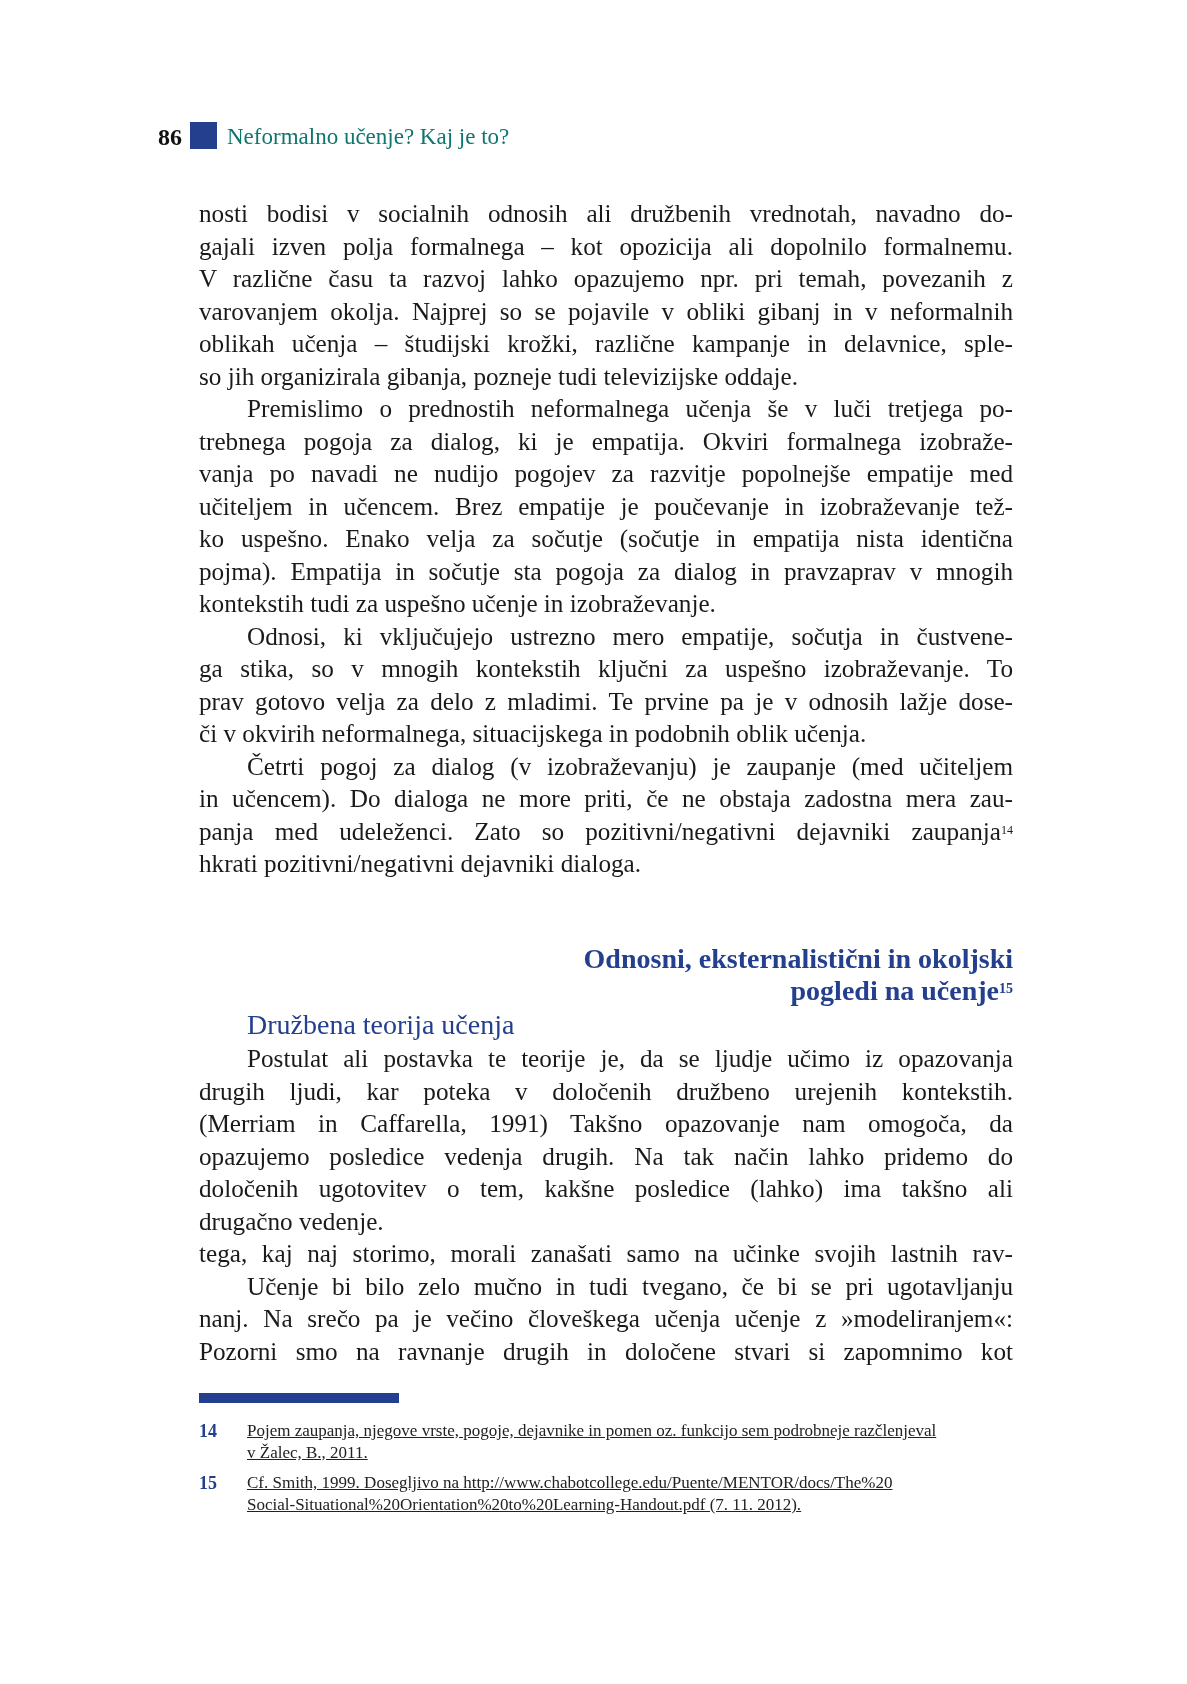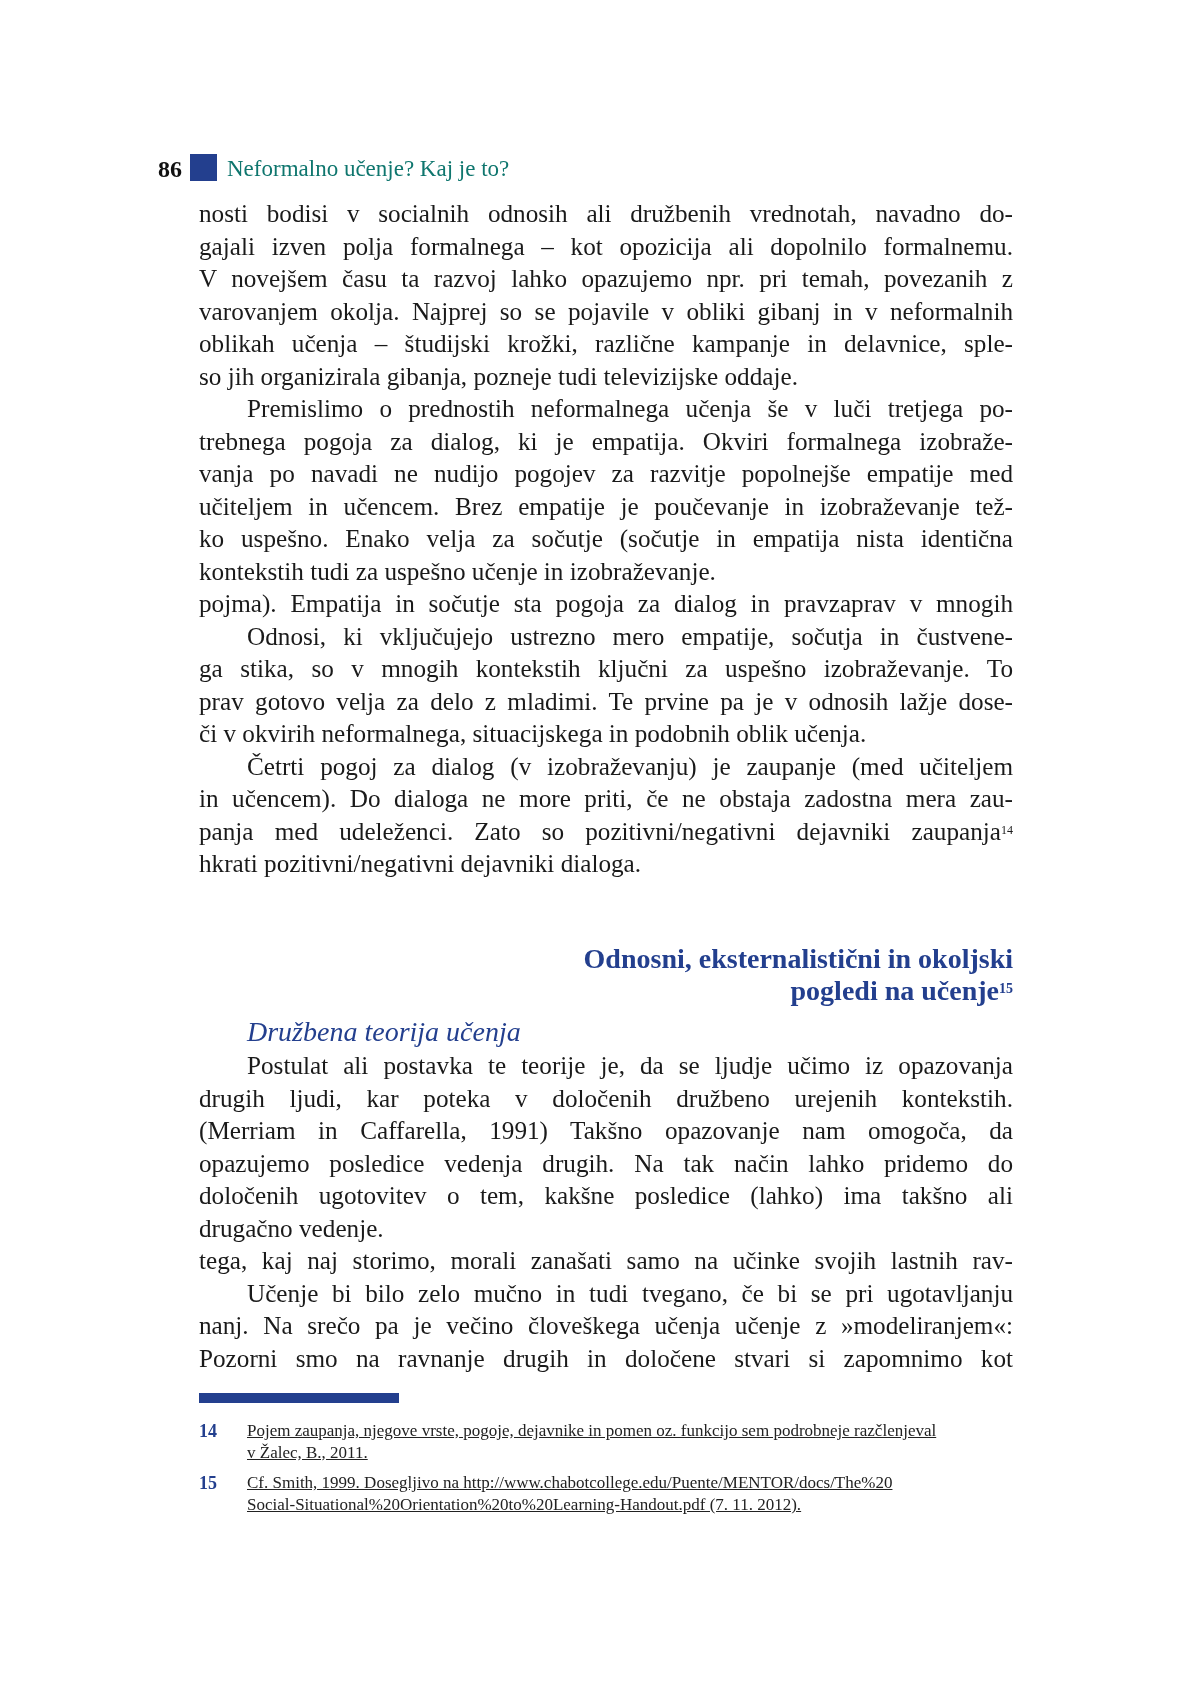--- a/index.html
+++ b/index.html
@@ -4,21 +4,21 @@
 <style>
   html, body { margin: 0; padding: 0; background: #ffffff; }
   body {
     width: 1187px; height: 1684px; position: relative; overflow: hidden;
     font-family: "Liberation Serif", "DejaVu Serif", serif;
     color: #1a1a1a;
   }
   .header {
     position: absolute; left: 158px; top: 122px;
     display: flex; align-items: center;
-    font-size: 23px; line-height: 30px; margin-top: 32px;
+    font-size: 23px; line-height: 30px;
   }
   .page-num { font-weight: bold; font-size: 24px; color: #111; }
   .blue-square {
     display: inline-block; width: 27px; height: 27px; background: #233f8e;
     margin: 0 10px 0 8px; position: relative; top: -2px;
   }
   .running-title { color: #0f766e; }
 
   .body-text {
     position: absolute; left: 199px; width: 814px;
@@ -30,23 +30,22 @@
   .indent { padding-left: 48px; }
 
   #block1 { top: 198px; }
   #block2 { top: 943px; }
   .heading {
     color: #233f8e; font-weight: bold; font-size: 28px; line-height: 32px;
     padding-left: 48px; text-align: right;
   }
   .heading sup { font-size: 14px; vertical-align: top; position: relative; top: -2px; }
   .subheading {
-    color: #233f8e; font-style: italic; font-size: 28px; line-height: 36px;
+    color: #233f8e; font-size: 28px; line-height: 36px;
     padding-left: 48px;
-    margin-top: 7px;
   }
   sup.fnref { font-size: 12px; vertical-align: top; position: relative; top: -2px; }
 
   .fn-rule {
     position: absolute; left: 199px; top: 1393px; width: 200px; height: 10px;
     background: #233f8e;
   }
   .footnotes {
     position: absolute; left: 199px; top: 1420px; width: 830px;
     font-size: 17px; line-height: 22px;
@@ -61,33 +60,33 @@
 <div class="header">
   <span class="page-num">86</span>
   <span class="blue-square"></span>
   <span class="running-title">Neformalno učenje? Kaj je to?</span>
 </div>
 
 <div class="body-text" id="block1">
     <div>
       <span class="line">nosti bodisi v socialnih odnosih ali družbenih vrednotah, navadno do-</span>
       <span class="line">gajali izven polja formalnega – kot opozicija ali dopolnilo formalnemu.</span>
-      <span class="line">V novejšem času ta razvoj lahko opazujemo npr. pri temah, povezanih z</span>
+      <span class="line">V različne času ta razvoj lahko opazujemo npr. pri temah, povezanih z</span>
       <span class="line">varovanjem okolja. Najprej so se pojavile v obliki gibanj in v neformalnih</span>
       <span class="line">oblikah učenja – študijski krožki, različne kampanje in delavnice, sple-</span>
       <span class="line last">so jih organizirala gibanja, pozneje tudi televizijske oddaje.</span>
     </div>
     <div>
       <span class="line indent">Premislimo o prednostih neformalnega učenja še v luči tretjega po-</span>
       <span class="line">trebnega pogoja za dialog, ki je empatija. Okviri formalnega izobraže-</span>
       <span class="line">vanja po navadi ne nudijo pogojev za razvitje popolnejše empatije med</span>
       <span class="line">učiteljem in učencem. Brez empatije je poučevanje in izobraževanje tež-</span>
       <span class="line">ko uspešno. Enako velja za sočutje (sočutje in empatija nista identična</span>
+      <span class="line">pojma). Empatija in sočutje sta pogoja za dialog in pravzaprav v mnogih</span>
       <span class="line last">kontekstih tudi za uspešno učenje in izobraževanje.</span>
-      <span class="line">pojma). Empatija in sočutje sta pogoja za dialog in pravzaprav v mnogih</span>
     </div>
     <div>
       <span class="line indent">Odnosi, ki vključujejo ustrezno mero empatije, sočutja in čustvene-</span>
       <span class="line">ga stika, so v mnogih kontekstih ključni za uspešno izobraževanje. To</span>
       <span class="line">prav gotovo velja za delo z mladimi. Te prvine pa je v odnosih lažje dose-</span>
       <span class="line last">či v okvirih neformalnega, situacijskega in podobnih oblik učenja.</span>
     </div>
     <div>
       <span class="line indent">Četrti pogoj za dialog (v izobraževanju) je zaupanje (med učiteljem</span>
       <span class="line">in učencem). Do dialoga ne more priti, če ne obstaja zadostna mera zau-</span>

